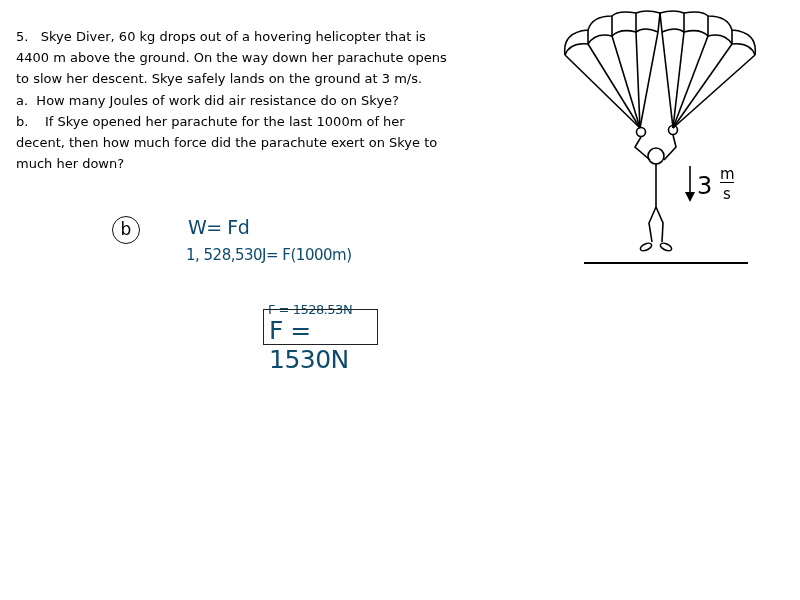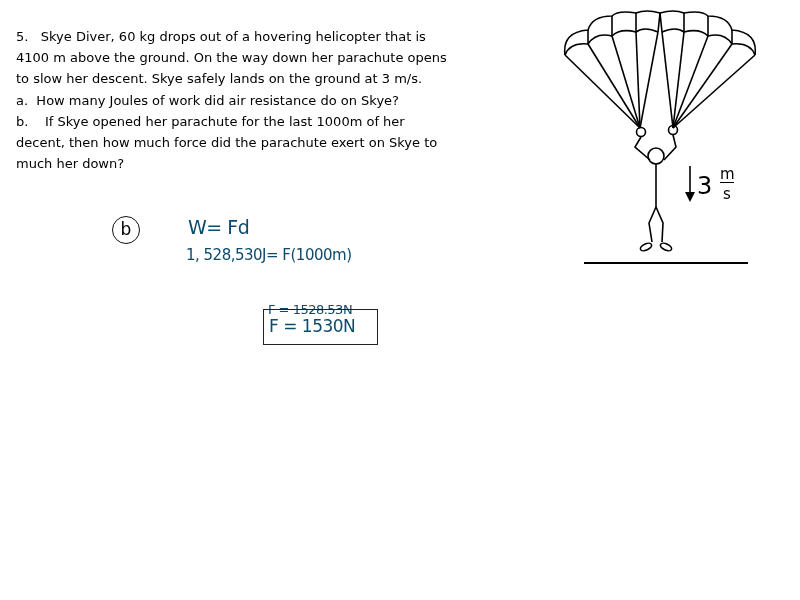--- a/index.html
+++ b/index.html
@@ -10,35 +10,35 @@
   .hw { position: absolute; font-family: "DejaVu Sans", sans-serif; font-weight: normal; color: #0c4a6e; letter-spacing: -0.5px; }
   .circle-b { position: absolute; left: 112px; top: 216px; width: 26px; height: 26px; border: 1.5px solid #111; border-radius: 50%; text-align: center; line-height: 24px; font-size: 17px; font-family: "DejaVu Sans", sans-serif; }
   .boxed { position: absolute; left: 263px; top: 309px; width: 115px; height: 36px; border: 1.5px solid #222; box-sizing: border-box; }
   .diagram { position: absolute; left: 560px; top: 10px; width: 200px; height: 260px; }
 </style>
 </head>
 <body>
 
 <div class="problem">
   <p>5.&nbsp;&nbsp; Skye Diver, 60 kg drops out of a hovering helicopter that is</p>
-  <p>4100 m above the ground. On the way down her parachute opens</p>
+  <p>4400 m above the ground. On the way down her parachute opens</p>
   <p class="line-last">to slow her descent. Skye safely lands on the ground at 3 m/s.</p>
   <p class="line-last">a.&nbsp; How many Joules of work did air resistance do on Skye?</p>
   <p>b.&nbsp;&nbsp;&nbsp; If Skye opened her parachute for the last 1000m of her</p>
   <p>decent, then how much force did the parachute exert on Skye to</p>
   <p class="line-last">much her down?</p>
 </div>
 
 <div class="circle-b">b</div>
 
 <div class="hw" style="left:188px; top:216px; font-size:19px;">W= Fd</div>
 <div class="hw" style="left:186px; top:246px; font-size:15px;">1, 528,530J= F(1000m)</div>
 <div class="hw" style="left:268px; top:278px; font-size:13px;margin-top:24px;">F = 1528.53N</div>
 <div class="boxed">
-  <div class="hw" style="left:5px; top:6px; font-size:17px;">F = 1530N</div>
+  <div class="hw" style="left:5px; top:6px; font-size:25px;">F = 1530N</div>
 </div>
 
 <div class="diagram">
   <svg width="200" height="260" viewBox="0 0 200 260">
     <g fill="none" stroke="#000" stroke-width="1.6">
 
       <path d="M5,45 Q2,22 28,20 Q32,6 52,6 Q58,0 76,3 Q86,-1 100,3 Q114,-1 124,3 Q142,0 148,6 Q168,6 172,20 Q198,22 195,45"></path>
 
       <path d="M5,45 Q10,32 28,34 Q36,22 52,26 Q60,18 76,22 Q84,16 98,22"></path>
       <path d="M102,22 Q116,16 124,22 Q140,18 148,26 Q164,22 172,34 Q190,32 195,45"></path>

